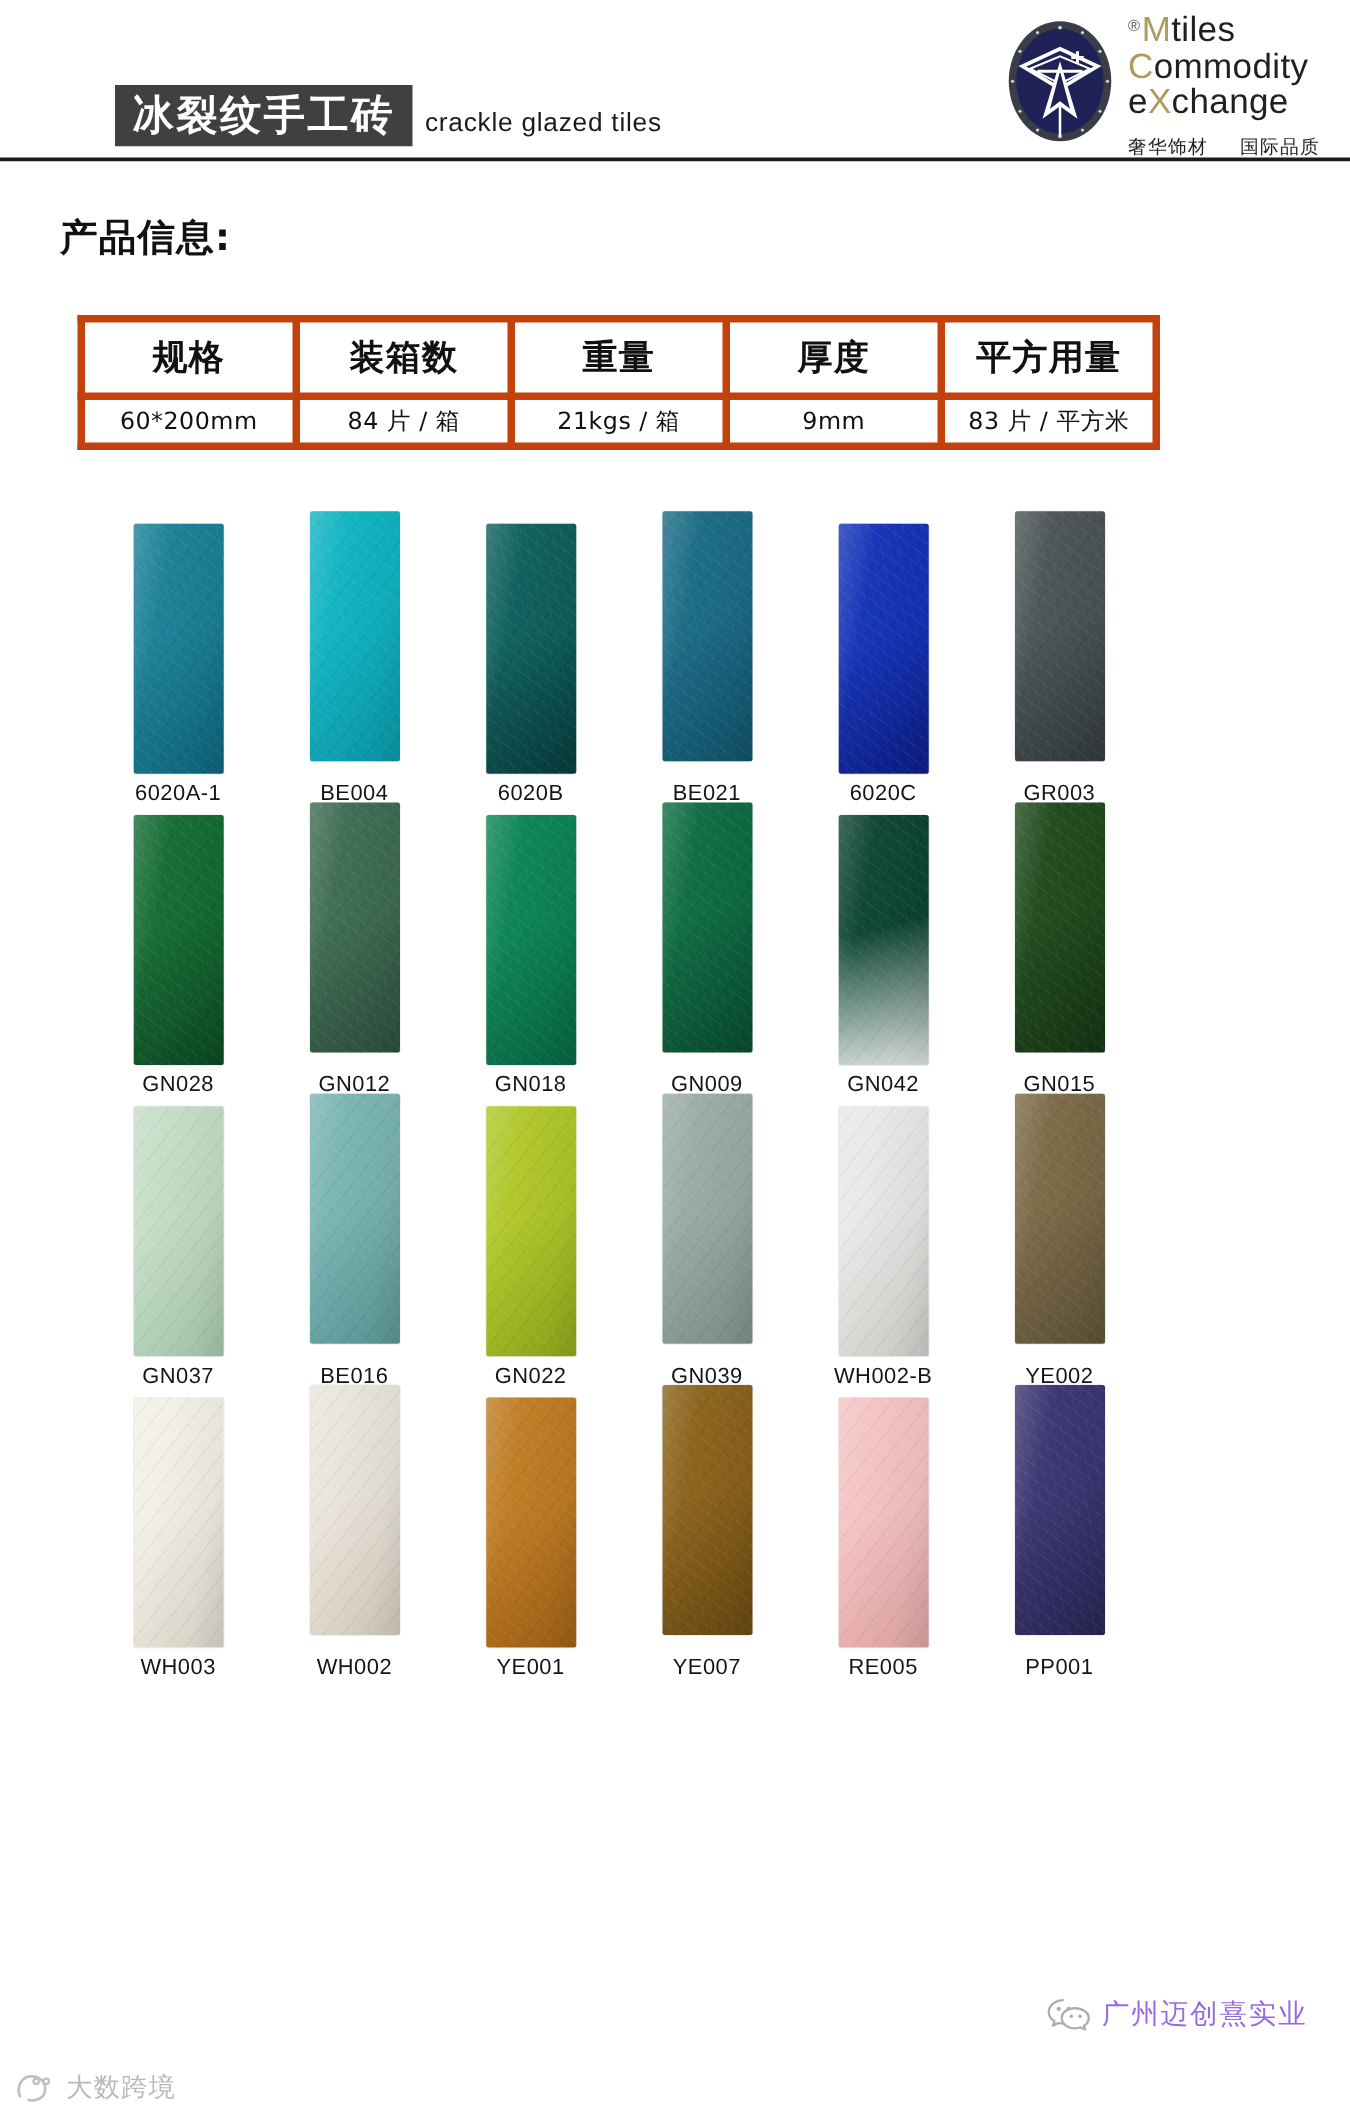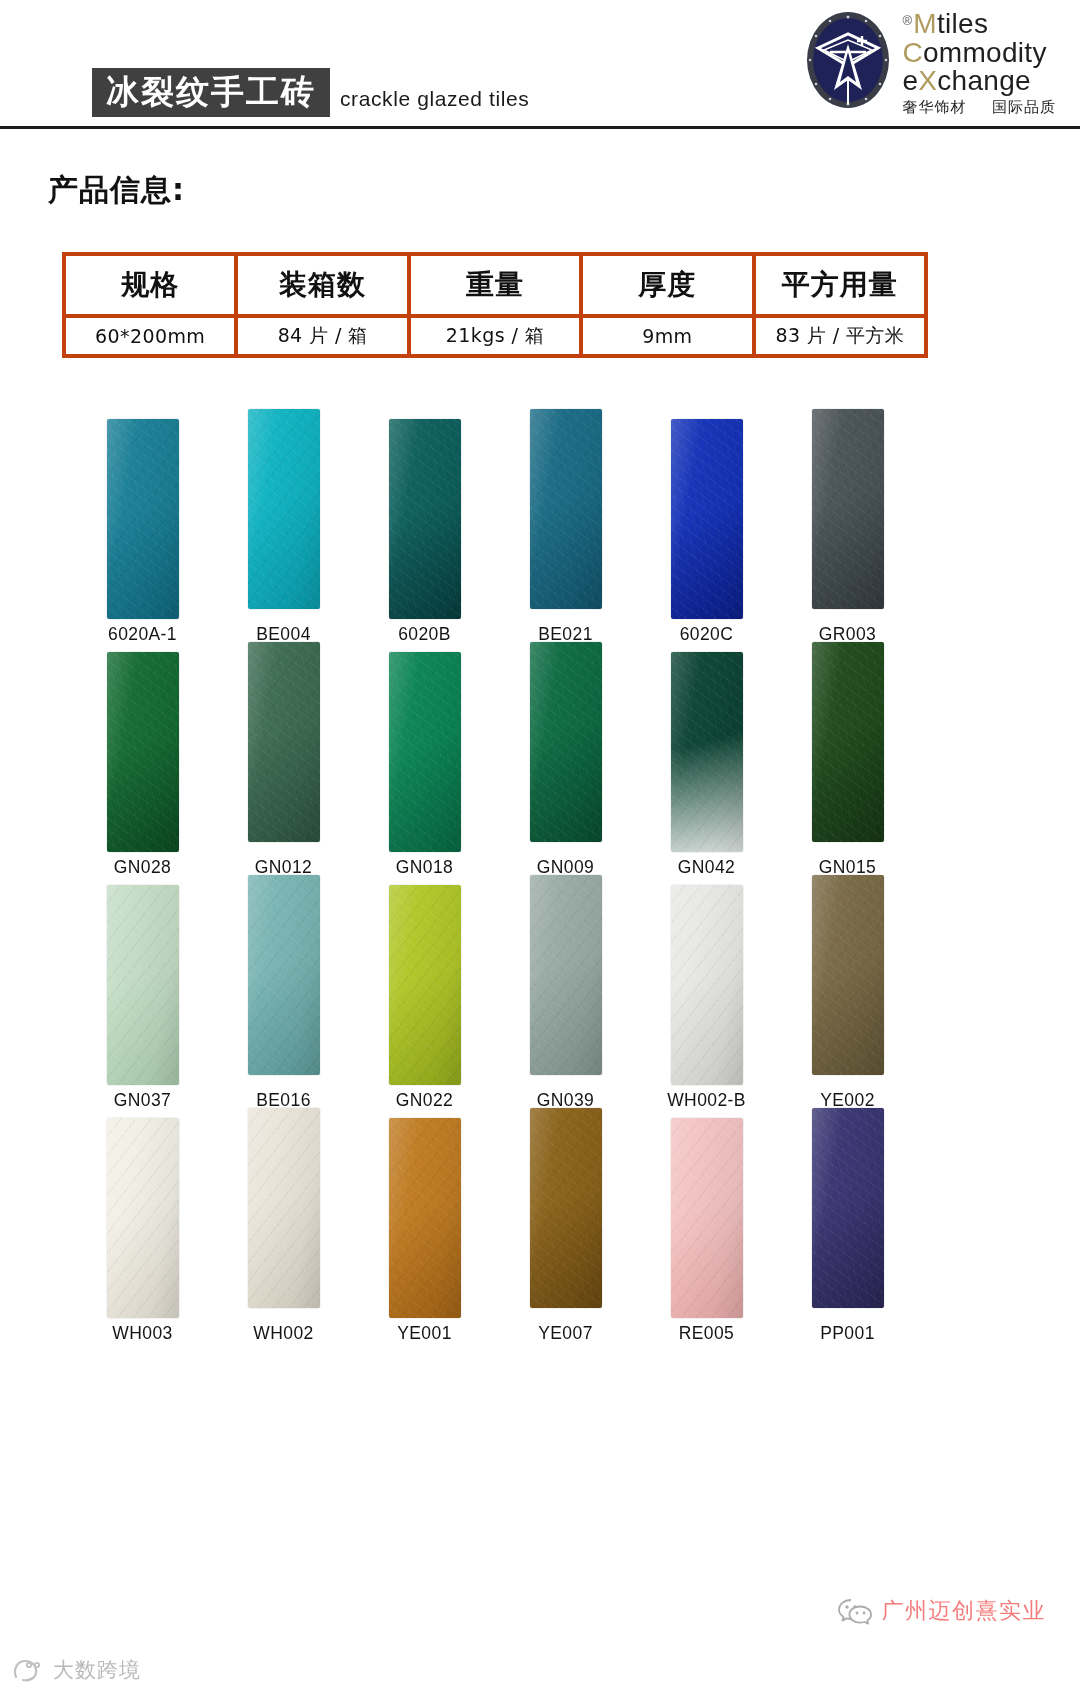--- a/index.html
+++ b/index.html
@@ -105,21 +105,21 @@
     color: #5a5a5a;
     margin-right: 1px;
     position: relative;
     top: -8px;
   }
 
   .logo-sub {
     font-size: 15px;
     color: #1f1f1f;
     letter-spacing: 1px;
-    margin-top: 4px;
+    margin-top: 14px;
     white-space: nowrap;
     font-family: "DejaVu Sans", sans-serif;
   }
   .logo-sub .gap { display: inline-block; width: 14px; }
 
   
   .section-title {
     position: absolute;
     left: 48px;
     top: 170px;
@@ -135,21 +135,21 @@
     position: absolute;
     left: 62px;
     top: 252px;
     width: 866px;
     border-collapse: collapse;
     table-layout: fixed;
   }
 
   .spec-table th,
   .spec-table td {
-    border: 4px solid #c2410c;
+    border: 6px solid #c2410c;
     text-align: center;
     color: #111111;
   }
 
   .spec-table th {
     height: 62px;
     font-size: 28px;
     font-weight: 700;
     letter-spacing: 1px;
     font-family: "DejaVu Sans", "Liberation Sans", sans-serif;
@@ -266,21 +266,21 @@
 
   .wm-right-glyph {
     position: relative;
     width: 36px;
     height: 30px;
     flex: none;
   }
 
   .wm-right-text {
     font-size: 22px;
-    color: #ef4444;
+    color: #6d28d9;
     letter-spacing: 1.5px;
     font-family: "DejaVu Sans", sans-serif;
   }
 </style>
 </head>
 <body>
 
 <div class="page">
 
   <div class="header">

